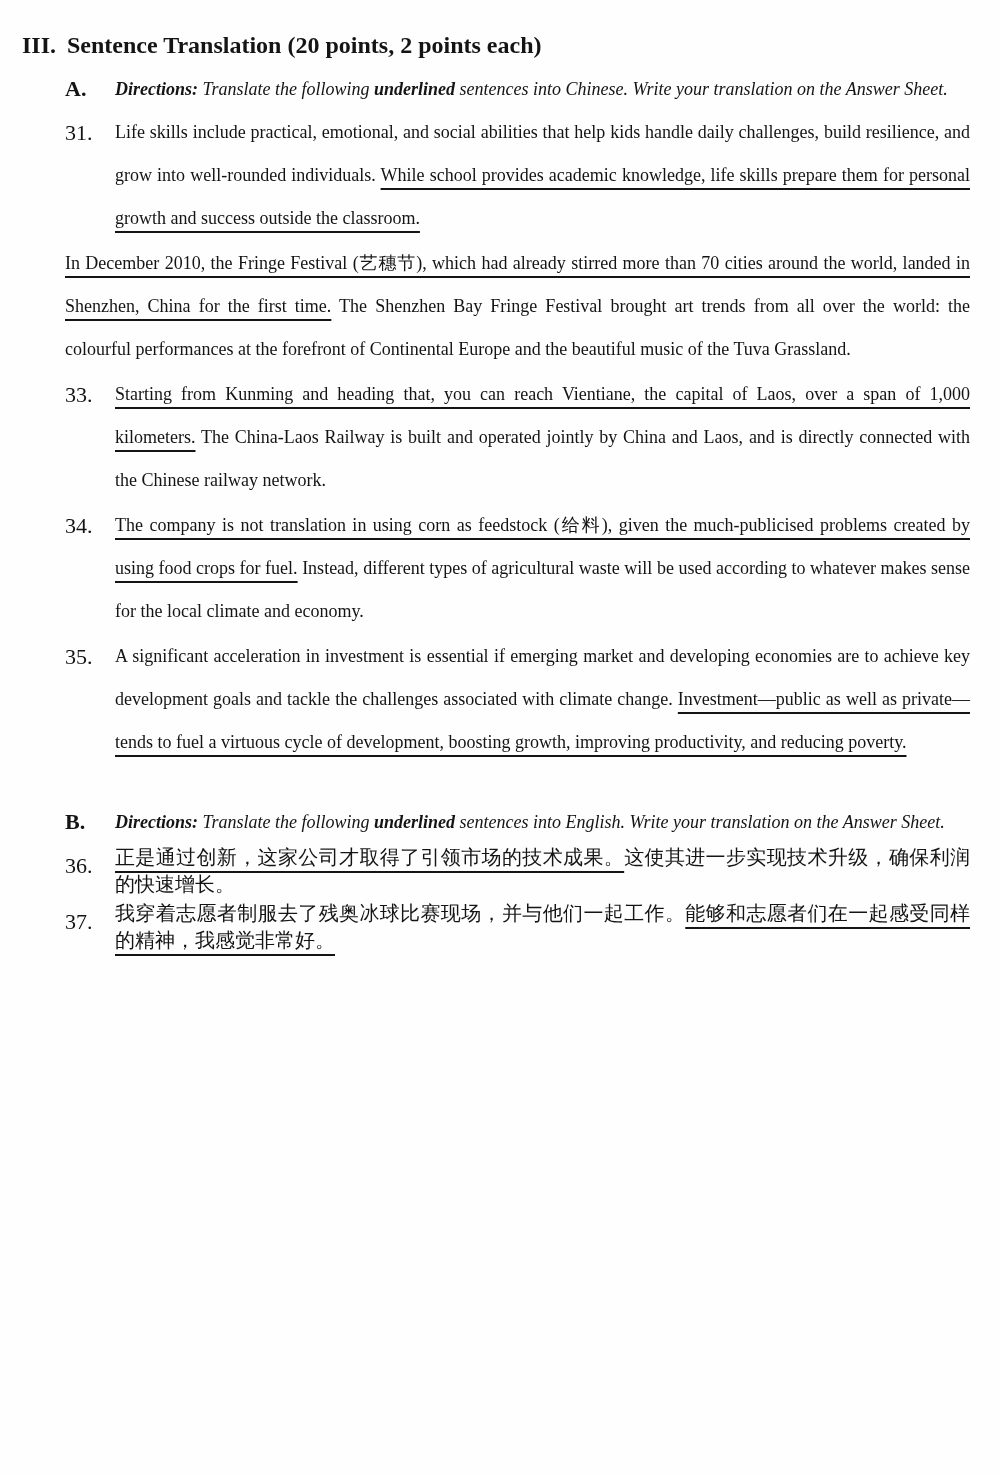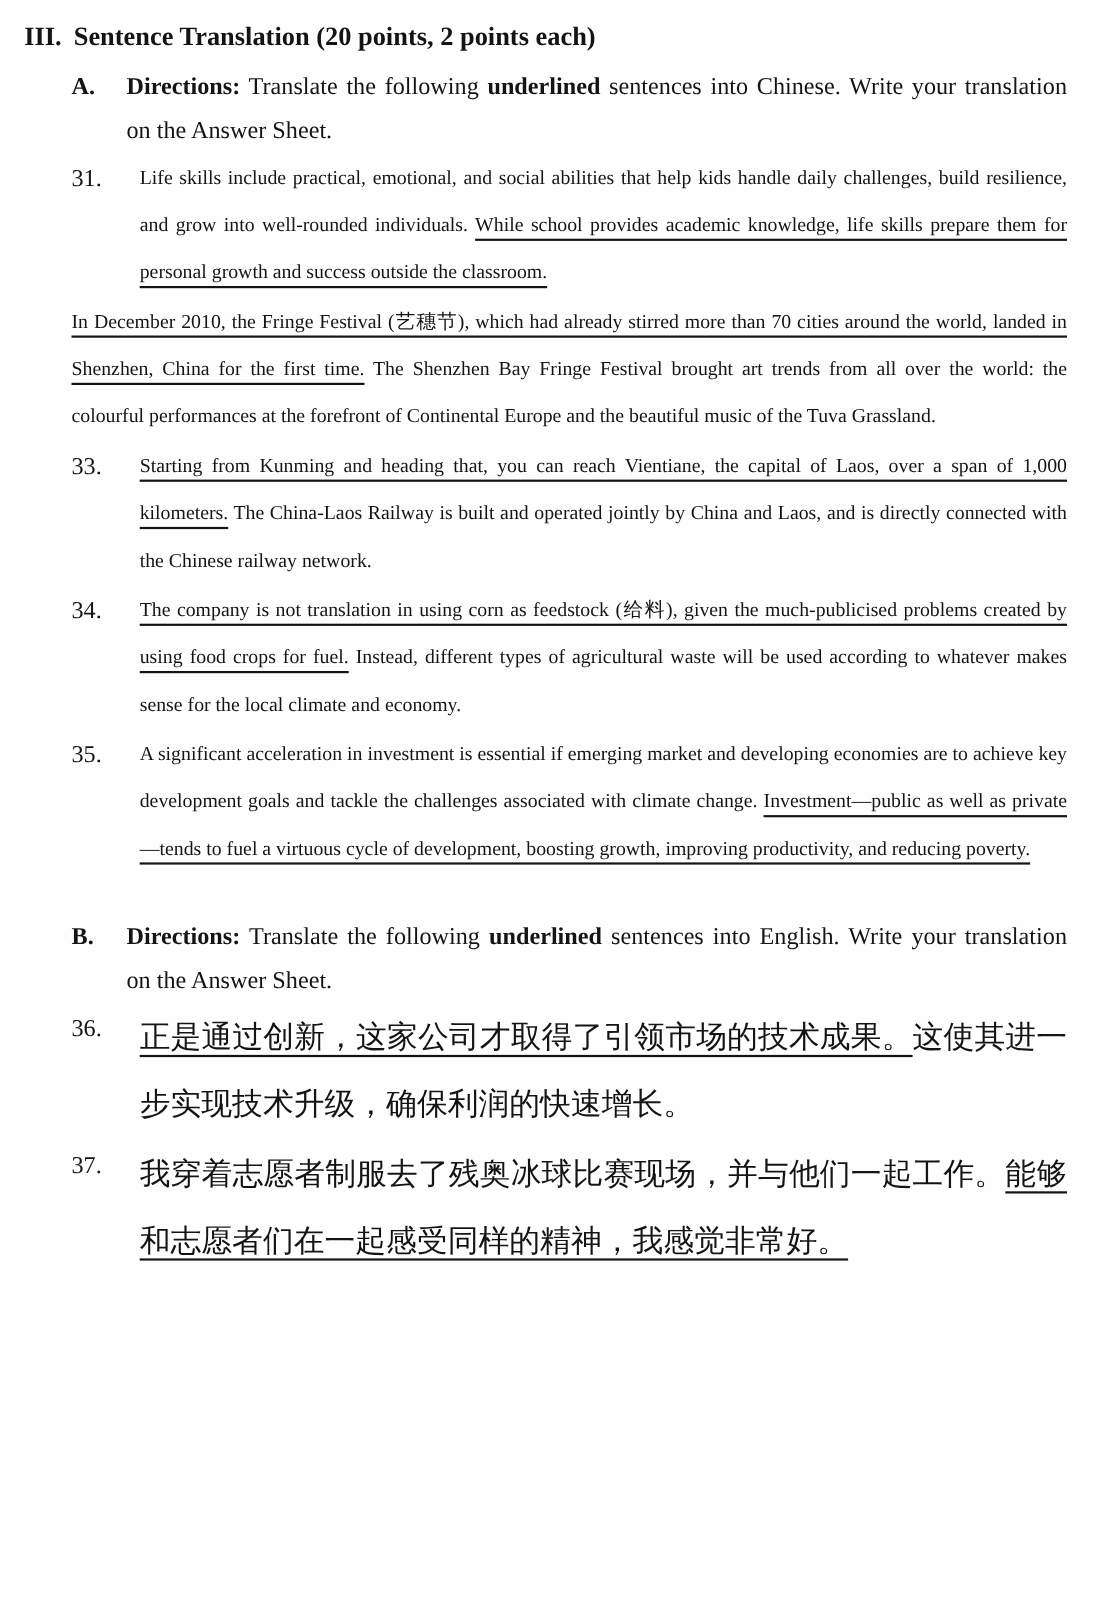--- a/index.html
+++ b/index.html
@@ -4,21 +4,21 @@
 <style>
   html, body { margin: 0; padding: 0; background: #ffffff; }
   .page {
     position: relative;
     width: 1000px;
     height: 1475px;
     background: #fefefe;
     color: #141414;
     font-family: "Liberation Serif", "DejaVu Serif", serif;
     box-sizing: border-box;
-    padding-top: 18px;
+    padding-top: 29px;
     overflow: hidden;
   }
   .heading {
     display: flex;
     padding-left: 22px;
     padding-right: 30px;
     font-weight: bold;
     font-size: 24px;
     line-height: 32px;
   }
@@ -41,33 +41,34 @@
     flex: none;
     font-size: 22px;
     line-height: 43px;
   }
   .row p {
     margin: 0;
     flex: 1;
     text-align: justify;
   }
   .dirtext {
-    font-size: 22px;
+    font-size: 18px;
     line-height: 40px;
+    font-style: italic;
   }
   .qtext {
     font-size: 18px;
     line-height: 43px;
   }
   .qtext.zh {
-    font-size: 28px;
-    line-height: 61px;
+    font-size: 20px;
+    line-height: 27px;
   }
   .directions { margin-top: 8px; }
-  .item { margin-top: 2px; gap: 12px; }
+  .item { margin-top: 2px; }
   .section-b { margin-top: 38px; }
   b { font-weight: bold; }
   .u {
     text-decoration: underline;
     text-decoration-thickness: 2px;
     text-underline-offset: 7px;
     text-decoration-color: #141414;
   }
 </style>
 </head>

